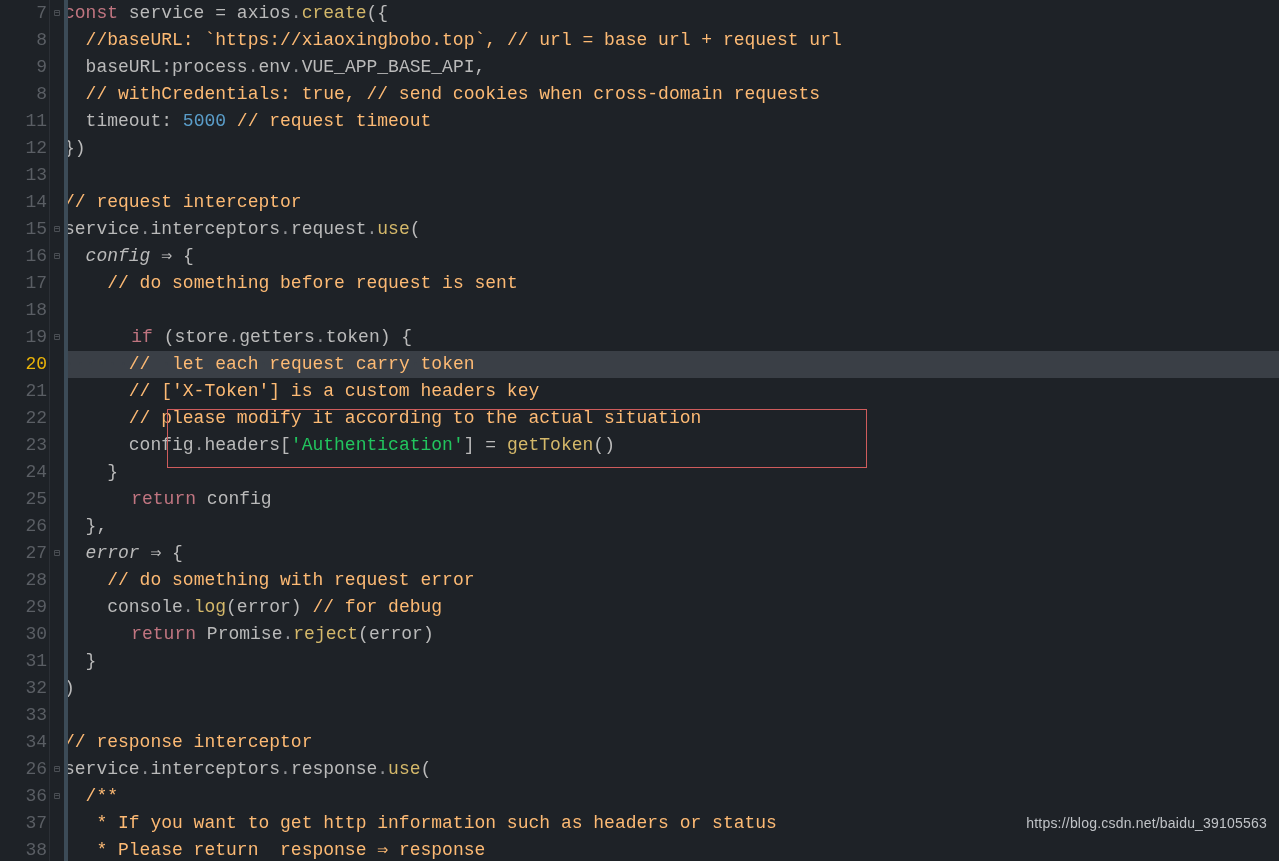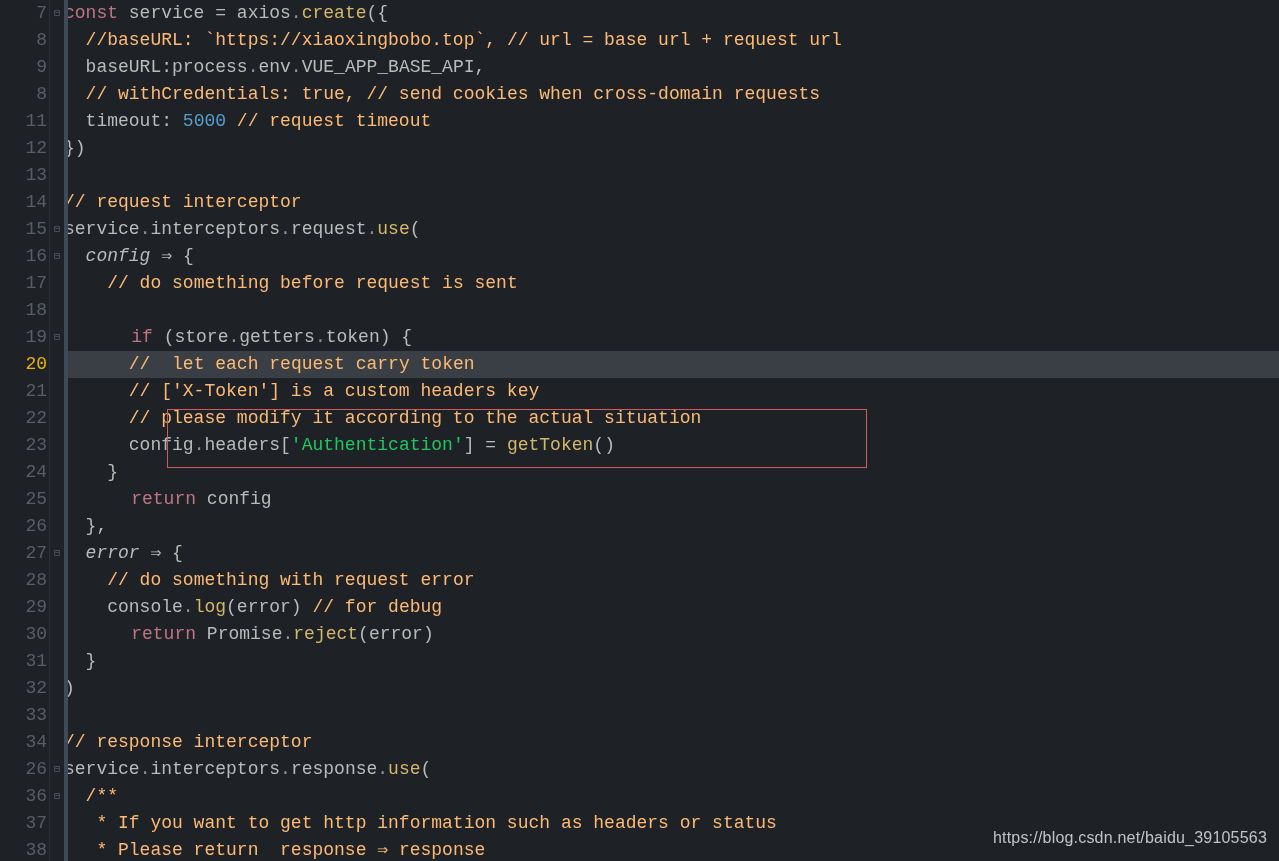--- a/index.html
+++ b/index.html
@@ -62,25 +62,25 @@
   .ident{color:#bababa;margin-top:11px;}
   .param{color:#bababa;font-style:italic;}
   .dot{color:#909296;}
   .highlight-box{
     position:absolute;
     border:1px solid #cf5c5c;
     pointer-events:none;
   }
   .watermark{
     position:absolute;
-    bottom:10px;
+    bottom:24px;
     right:12px;
     color:#c0c3c7;
     font-family:Arial,sans-serif;
-    font-size:16px;
+    font-size:14px;
     letter-spacing:0.2px;
   }
   .ws-dot{color:#3a3f46;}
   .change-bar{
     position:absolute;
     left:0; top:0;
     width:4px;
     background:#3c4b57;
   }
 </style>

